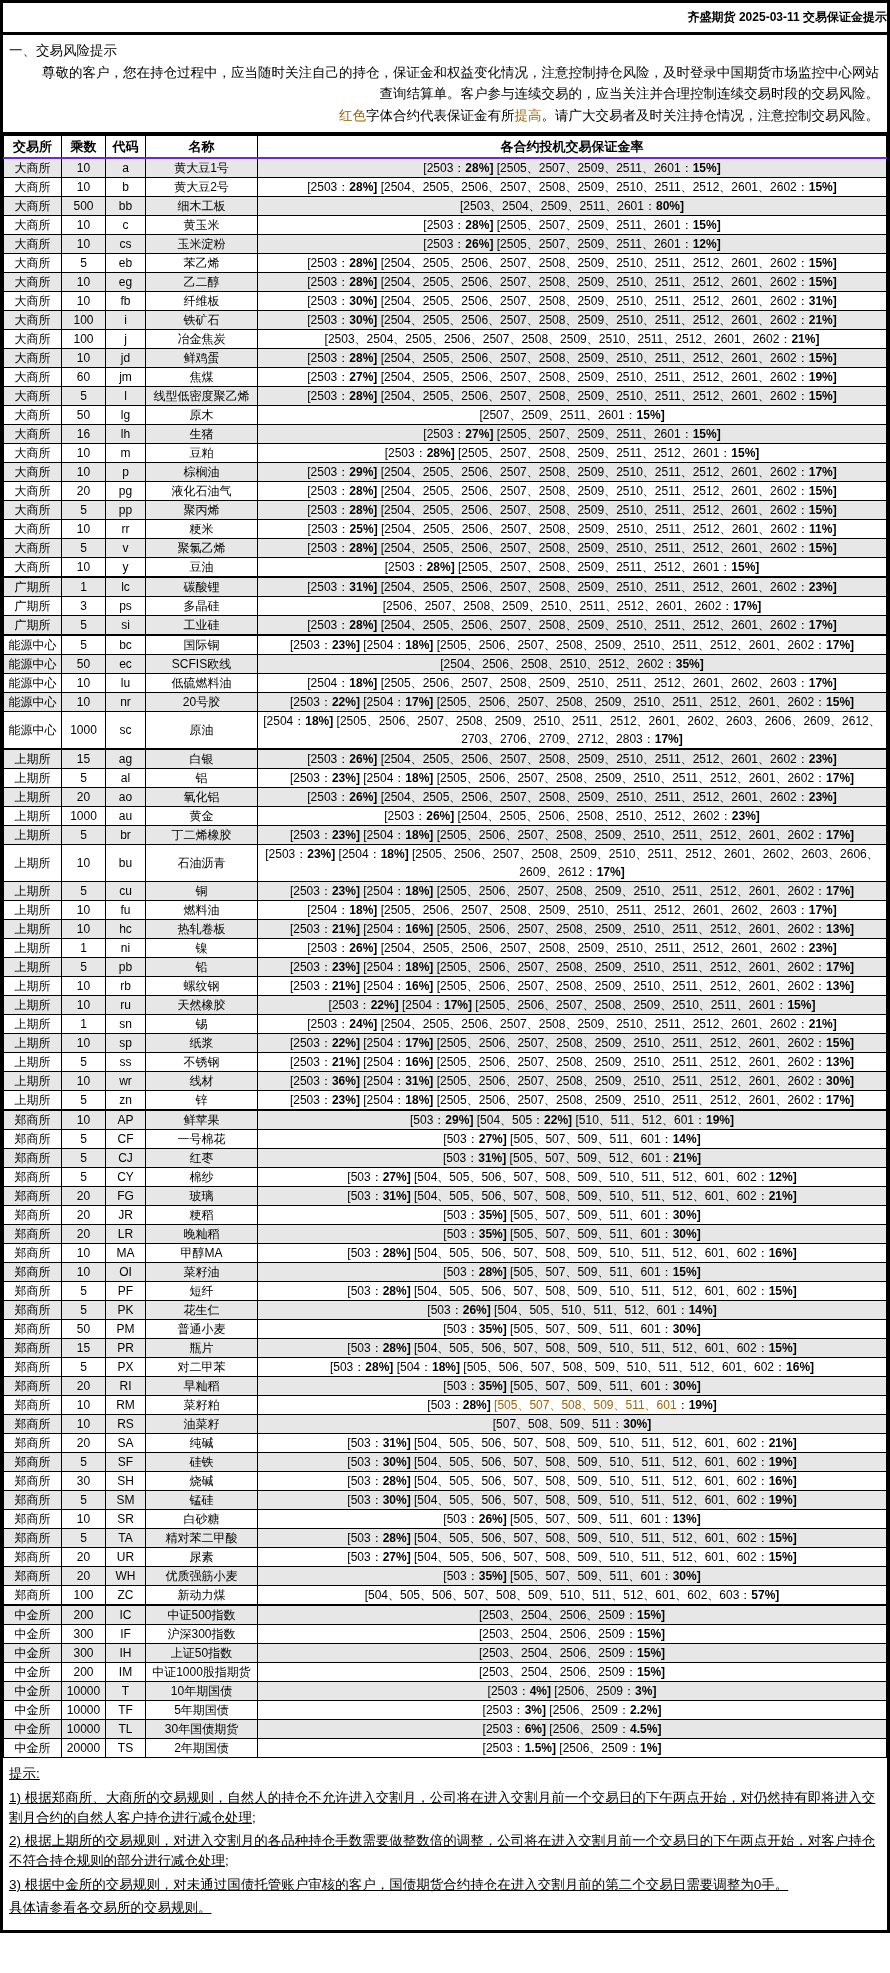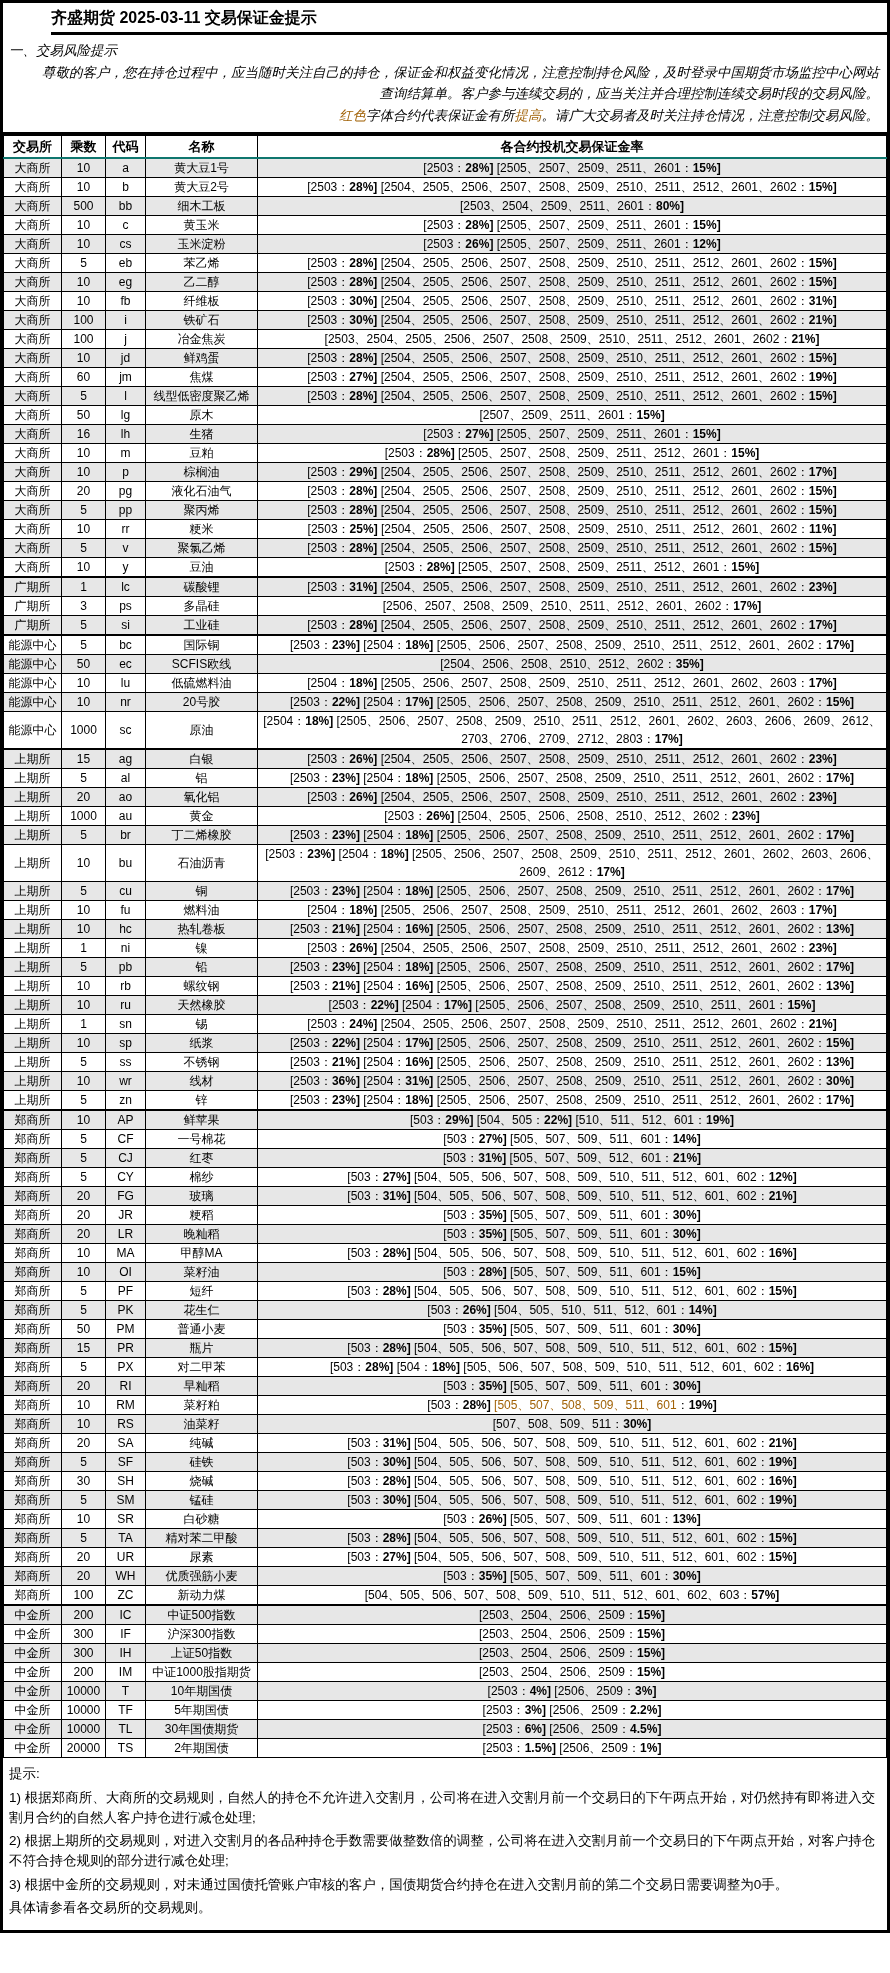--- a/index.html
+++ b/index.html
@@ -1,33 +1,33 @@
 <!DOCTYPE html>
 <html><head>
 <meta charset="utf-8">
 <style>
   html,body{margin:0;padding:0;background:#fff;}
   body{width:890px;font-family:"Liberation Sans","DejaVu Sans",sans-serif;color:#000;}
   .page{width:884px;border:3px solid #000;}
-  .title-bar{height:29px;line-height:29px;text-align:left;font-size:16px;font-weight:bold;border-bottom:3px solid #000;margin-left:48px;}
-  .intro{padding:5px 8px 6px 6px;border-bottom:3px solid #000;font-size:13.5px;line-height:21.5px;font-style:italic;}
+  .title-bar{height:29px;line-height:29px;text-align:right;font-size:12px;font-weight:bold;border-bottom:3px solid #000;}
+  .intro{padding:5px 8px 6px 6px;border-bottom:3px solid #000;font-size:13.5px;line-height:21.5px;}
   .intro .head{margin:0;}
   .intro .para{margin:0;text-indent:26px;text-align:right;}
   .red{color:#a16207;}
   table.margin{width:100%;border-collapse:collapse;table-layout:fixed;font-size:12px;}
   table.margin th,table.margin td{border:1px solid #000;padding:0 2px;text-align:center;overflow:hidden;}
-  table.margin thead th{height:21px;font-size:13px;font-weight:bold;background:#fff;border-bottom:2px solid #0f766e;}
+  table.margin thead th{height:21px;font-size:13px;font-weight:bold;background:#fff;border-bottom:2px solid #6d28d9;}
   table.margin td{height:18px;line-height:18px;}
   td.c-rate{text-align:left;padding:0 4px 0 7px;line-height:18px;white-space:normal;}
   tr.g{background:#e7e7e7;}
   tr.sec td{border-top:2.5px solid #000;}
   .col-ex{width:58px;}.col-mul{width:44px;}.col-code{width:40px;}.col-name{width:112px;}
   b{font-weight:bold;}
   .notes{padding:6px 8px 8px 6px;font-size:13.5px;line-height:20px;}
-  .notes p{margin:0 0 3.5px 0;}
+  .notes p{margin:0 0 3.5px 0;text-decoration:underline;}
 </style>
 </head>
 <body>
 
 <div class="page">
 
   <div class="title-bar">齐盛期货 2025-03-11 交易保证金提示</div>
 
   <div class="intro">
     <p class="head">一、交易风险提示</p>

